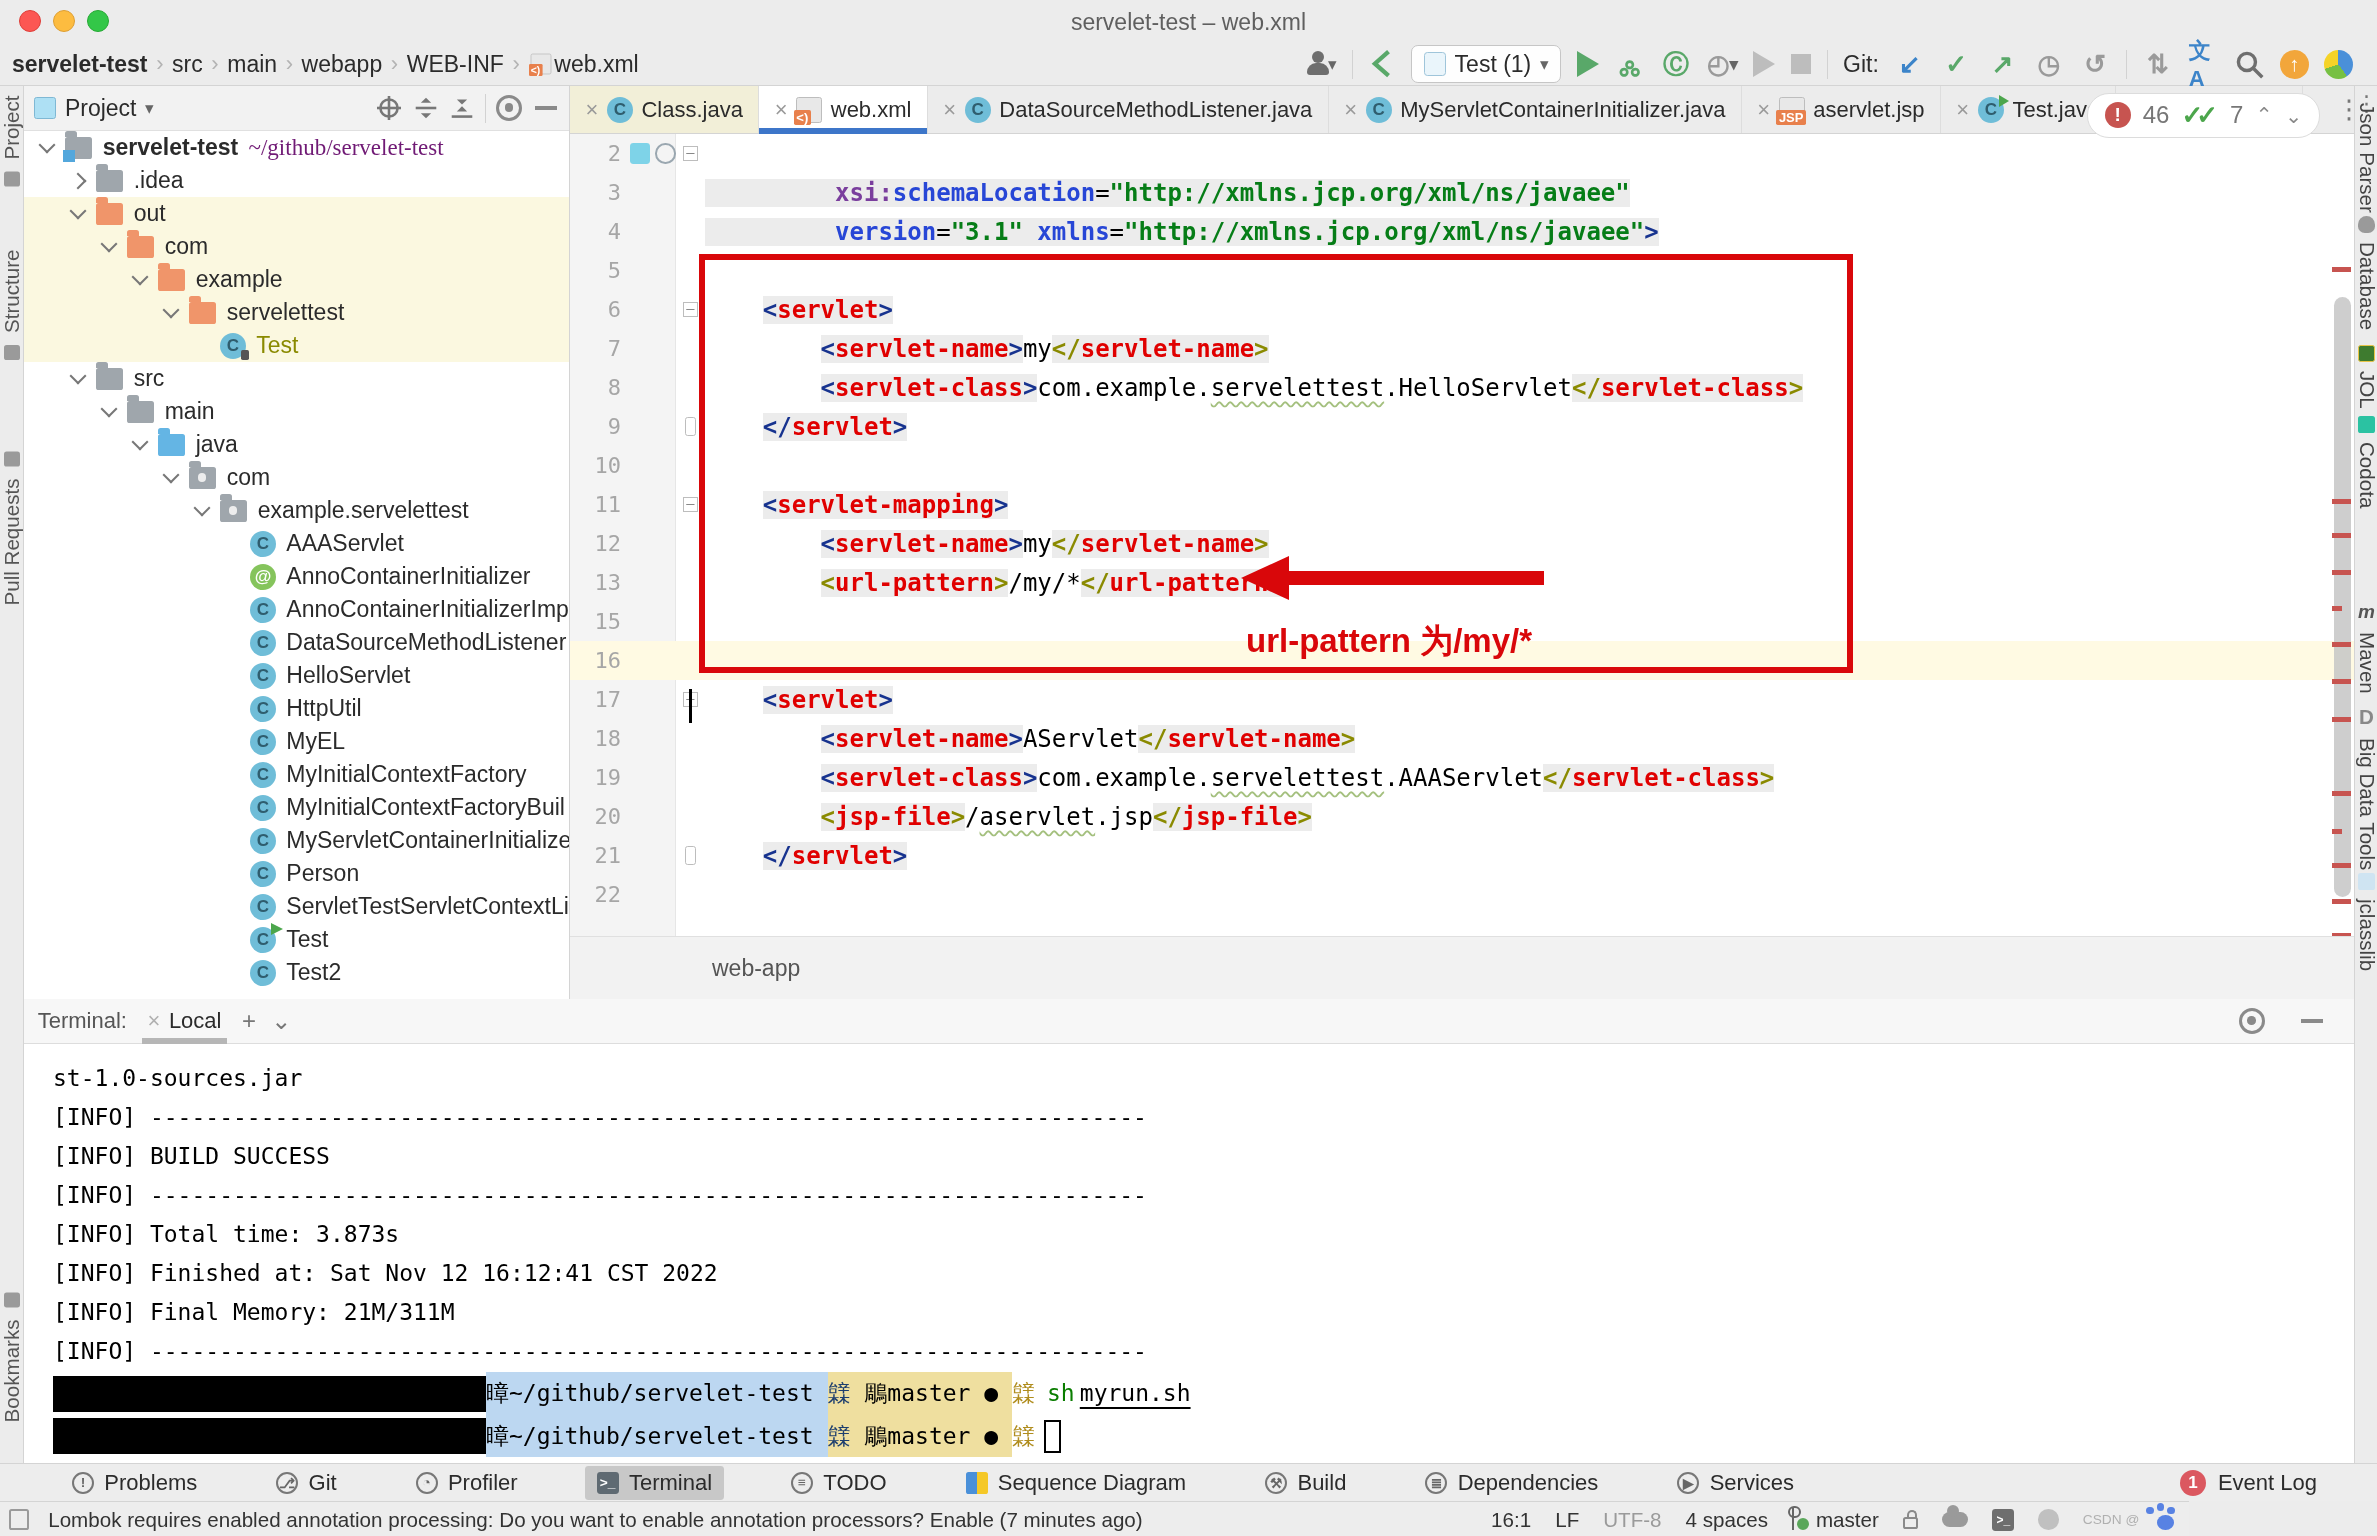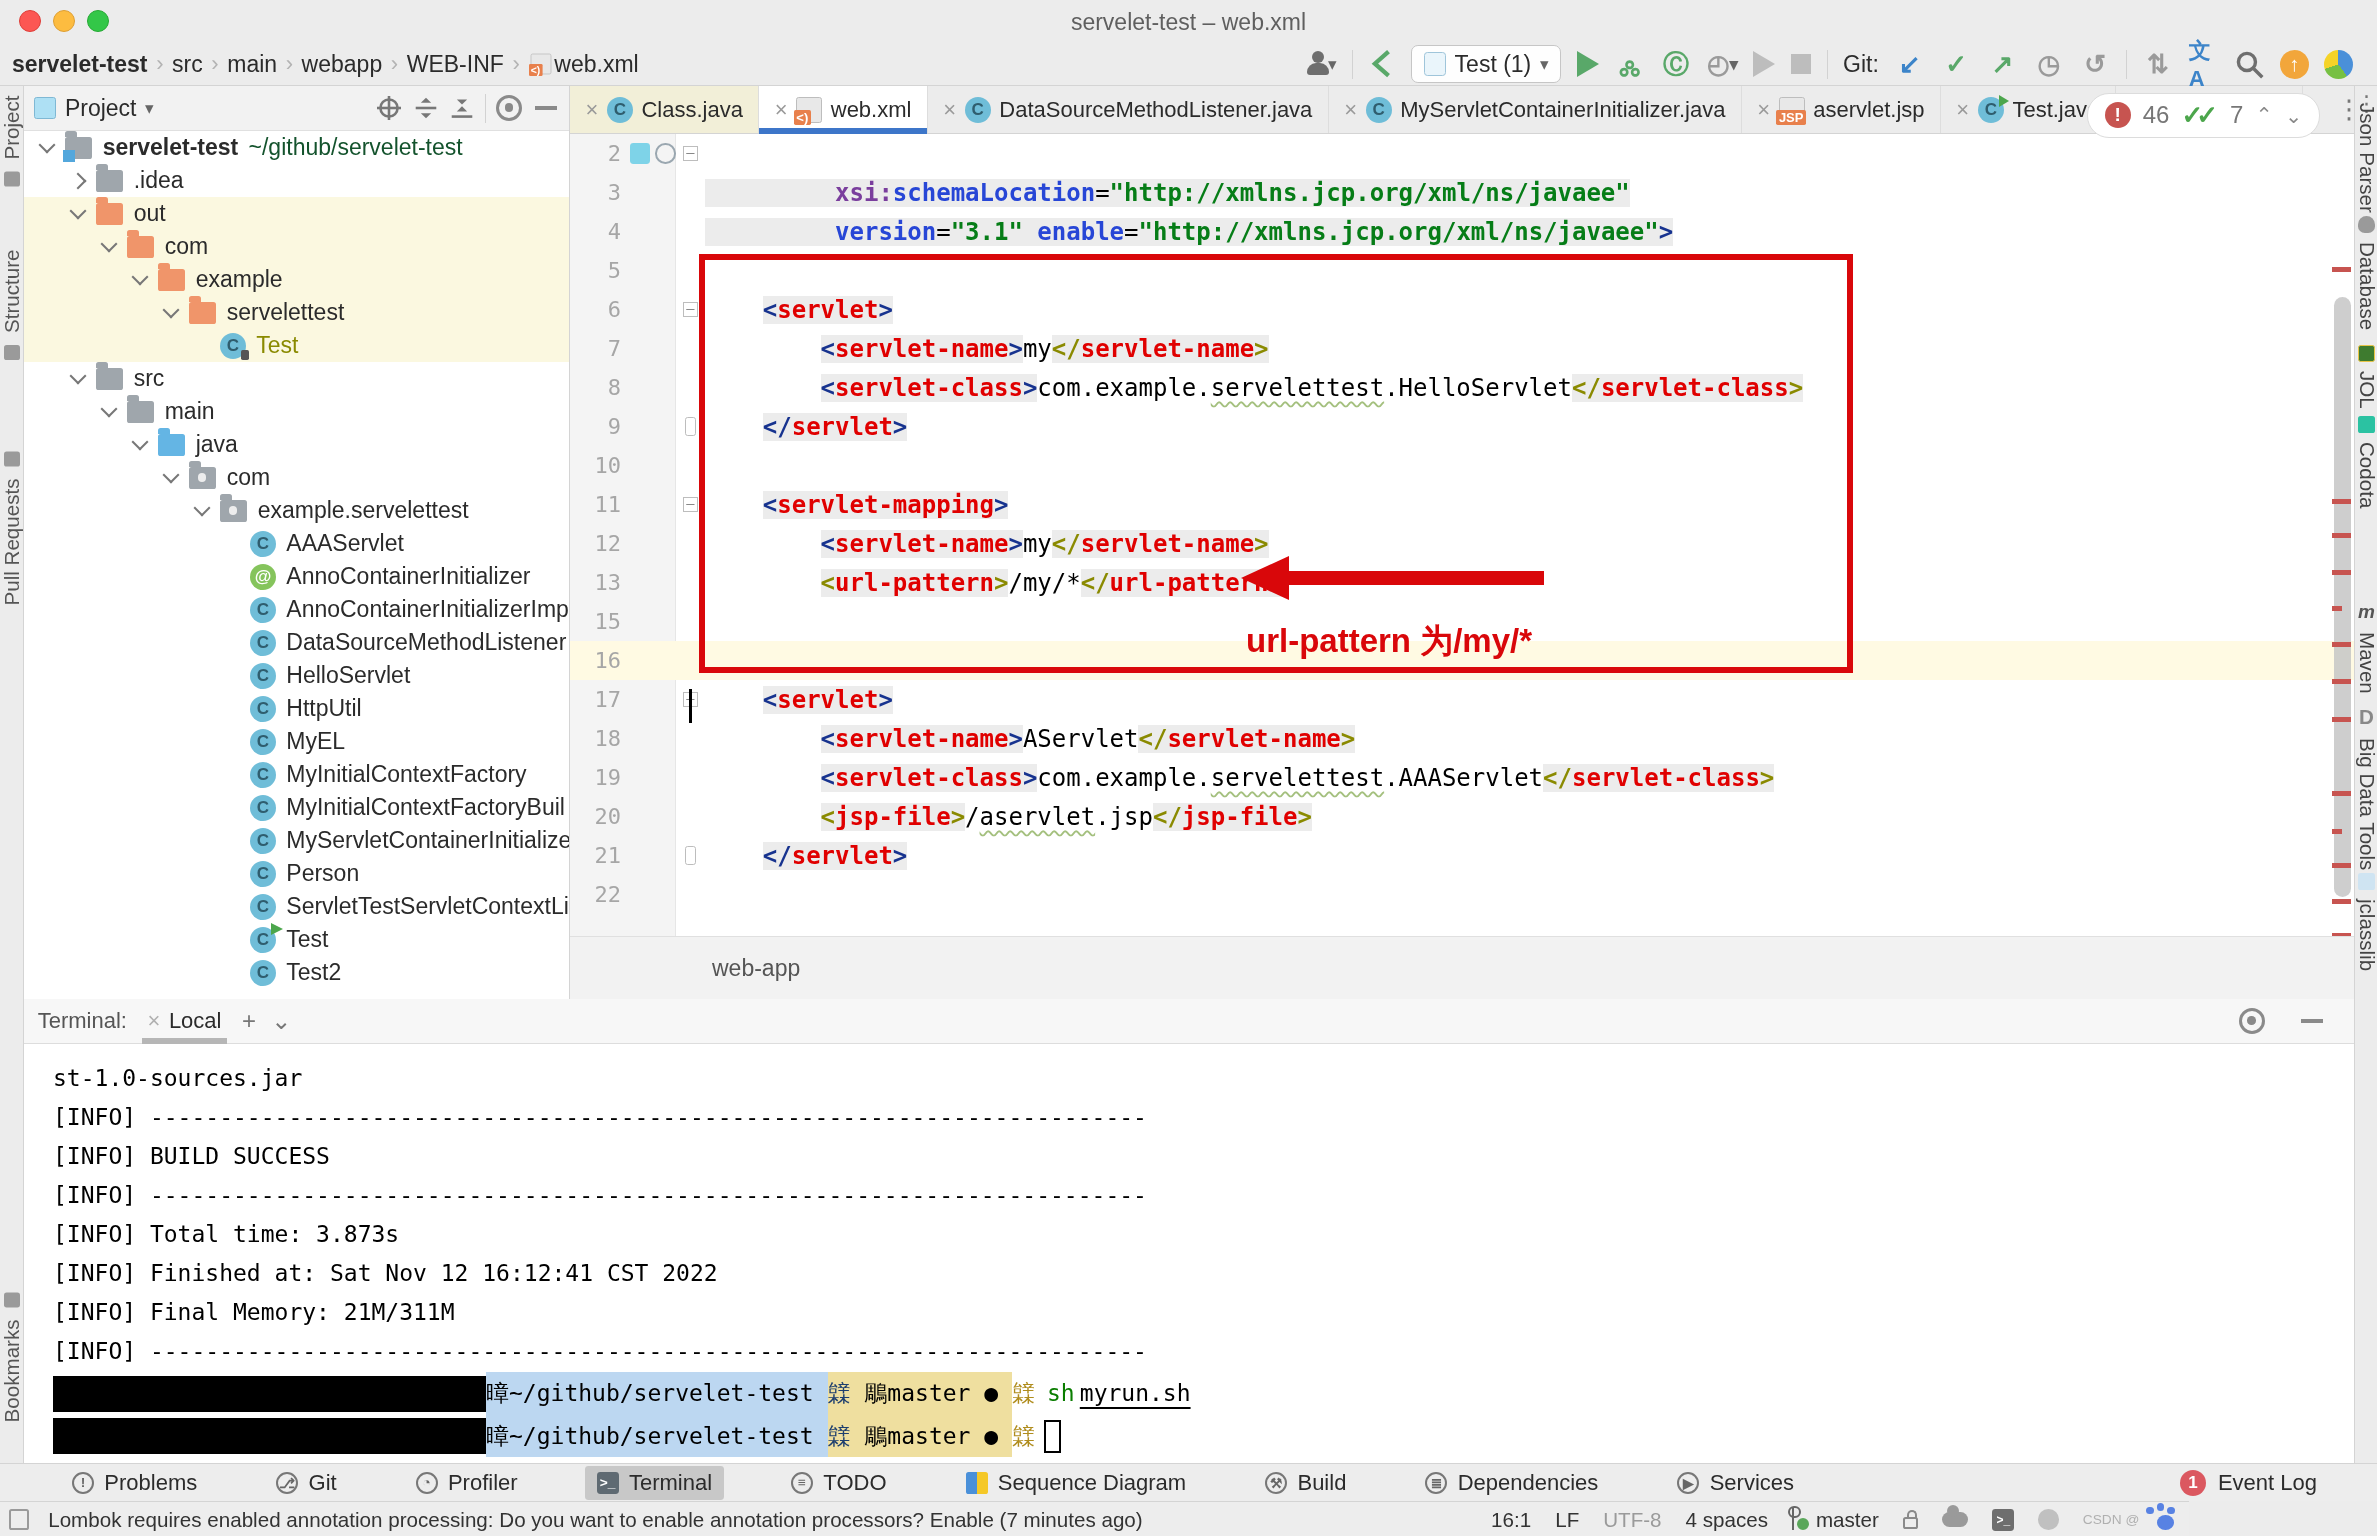--- a/index.html
+++ b/index.html
@@ -49,21 +49,21 @@
   
   #project{position:absolute;left:24px;top:86px;width:546px;height:913px;background:#FFFFFF;border-right:0.9px solid #D4D4D4;overflow:hidden;}
   #project-header{height:45px;background:#F2F2F2;border-bottom:0.9px solid #E0E0E0;display:flex;align-items:center;padding:0 10.3px;gap:10.3px;}
   #project-header .ph-title{font-size:23px;color:#2b2b2b;display:flex;align-items:center;gap:8.6px;}
   .ph-ic{width:22px;height:22px;background:#AEE0F4;border:1.7px solid #7FB8D4;border-radius:2.6px;}
   #project-header .spacer{flex:1;}
   .hico{width:26px;height:26px;display:flex;align-items:center;justify-content:center;color:#777;}
   #tree{position:absolute;left:0;top:45px;right:0;bottom:0;overflow:hidden;font-size:23px;color:#2b2b2b;}
   .trow{height:33px;display:flex;align-items:center;white-space:nowrap;}
   .trow.hl{background:#FBF8E0;}
-  .trow .path{color:#14532d;margin-left:10.3px;}
+  .trow .path{color:#701a75;margin-left:10.3px;font-family:Liberation Serif, serif;}
   .trow .lbl.b{font-weight:bold;}
   .trow .lbl.olive{color:#8a8a00;}
   .chev{width:12px;height:12px;border-right:2.6px solid #777;border-bottom:2.6px solid #777;display:inline-block;flex:0 0 auto;margin-right:12px;}
   .chev.d{transform:rotate(45deg);margin-top:-5.1px;}
   .chev.r{transform:rotate(-45deg);}
   .chev.none{border:none;}
   .fic{width:27.4px;height:22px;position:relative;margin-right:10.3px;flex:0 0 auto;}
   .fold{border-radius:2.6px;}
   .fic.fgray{background:#9FA6AC;} .fic.forange{background:#F0956A;} .fic.fblue{background:#64B5E4;}
   .fic.fgray:before,.fic.forange:before,.fic.fblue:before,.fic.pkg:before,.fic.root:before{
@@ -527,21 +527,21 @@
       <div class="cl gray-line">
         <span class="num mono">3</span>
         <span class="gicons"></span>
         <span class="fmark"></span>
         <span class="ctext mono"><span class="inner">         <span class="tk-pre">xsi:</span><span class="tk-attr">schemaLocation</span><span class="tk-eq">=</span><span class="tk-val">"http://xmlns.jcp.org/xml/ns/javaee"</span></span></span>
       </div>
       <div class="cl gray-line">
         <span class="num mono">4</span>
         <span class="gicons"></span>
         <span class="fmark"></span>
-        <span class="ctext mono"><span class="inner">         <span class="tk-attr">version</span><span class="tk-eq">=</span><span class="tk-val">"3.1"</span><span class="tk-sp"> </span><span class="tk-attr">enable</span><span class="tk-eq">=</span><span class="tk-val">"http://xmlns.jcp.org/xml/ns/javaee"</span><span class="tk-nb">&gt;</span></span></span>
+        <span class="ctext mono"><span class="inner">         <span class="tk-attr">version</span><span class="tk-eq">=</span><span class="tk-val">"3.1"</span><span class="tk-sp"> </span><span class="tk-attr">xmlns</span><span class="tk-eq">=</span><span class="tk-val">"http://xmlns.jcp.org/xml/ns/javaee"</span><span class="tk-nb">&gt;</span></span></span>
       </div>
       <div class="cl">
         <span class="num mono">5</span>
         <span class="gicons"></span>
         <span class="fmark"></span>
         <span class="ctext mono"><span class="inner"></span></span>
       </div>
       <div class="cl">
         <span class="num mono">6</span>
         <span class="gicons"></span>

